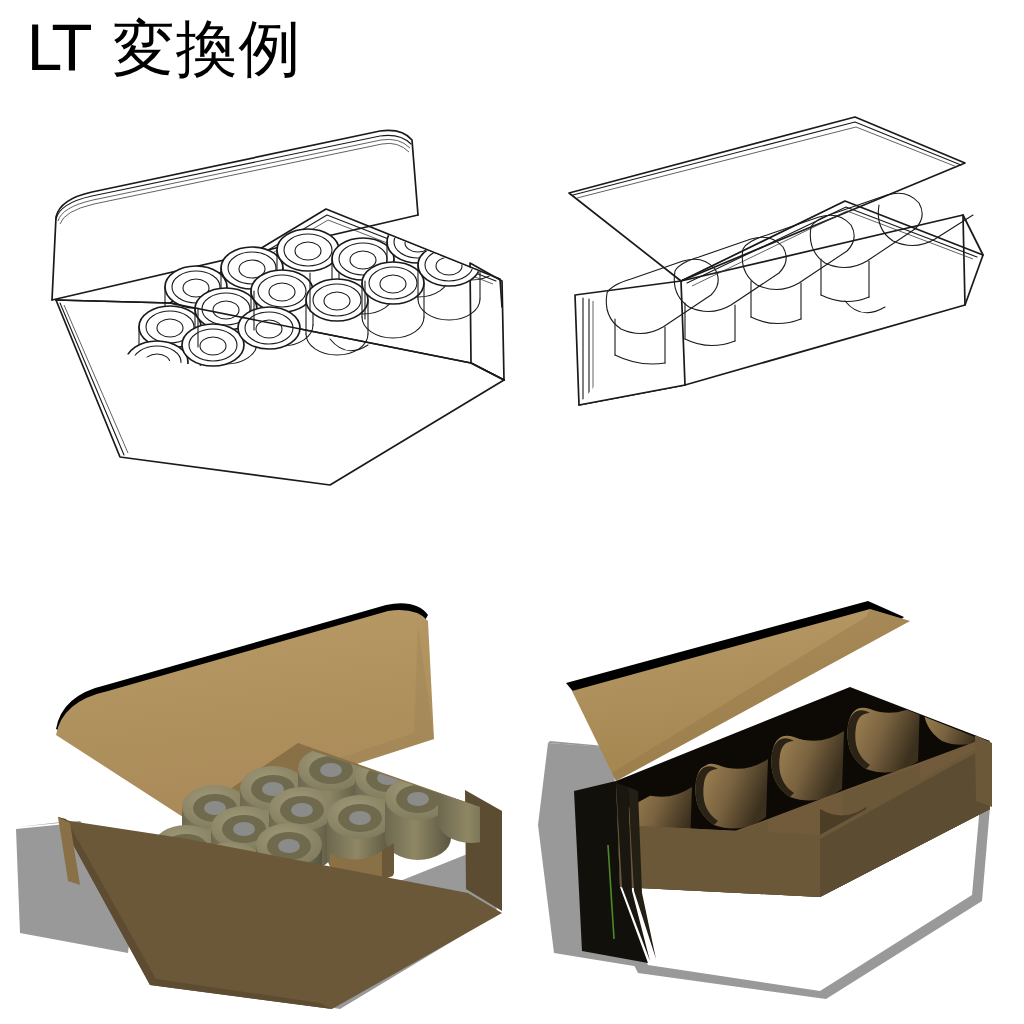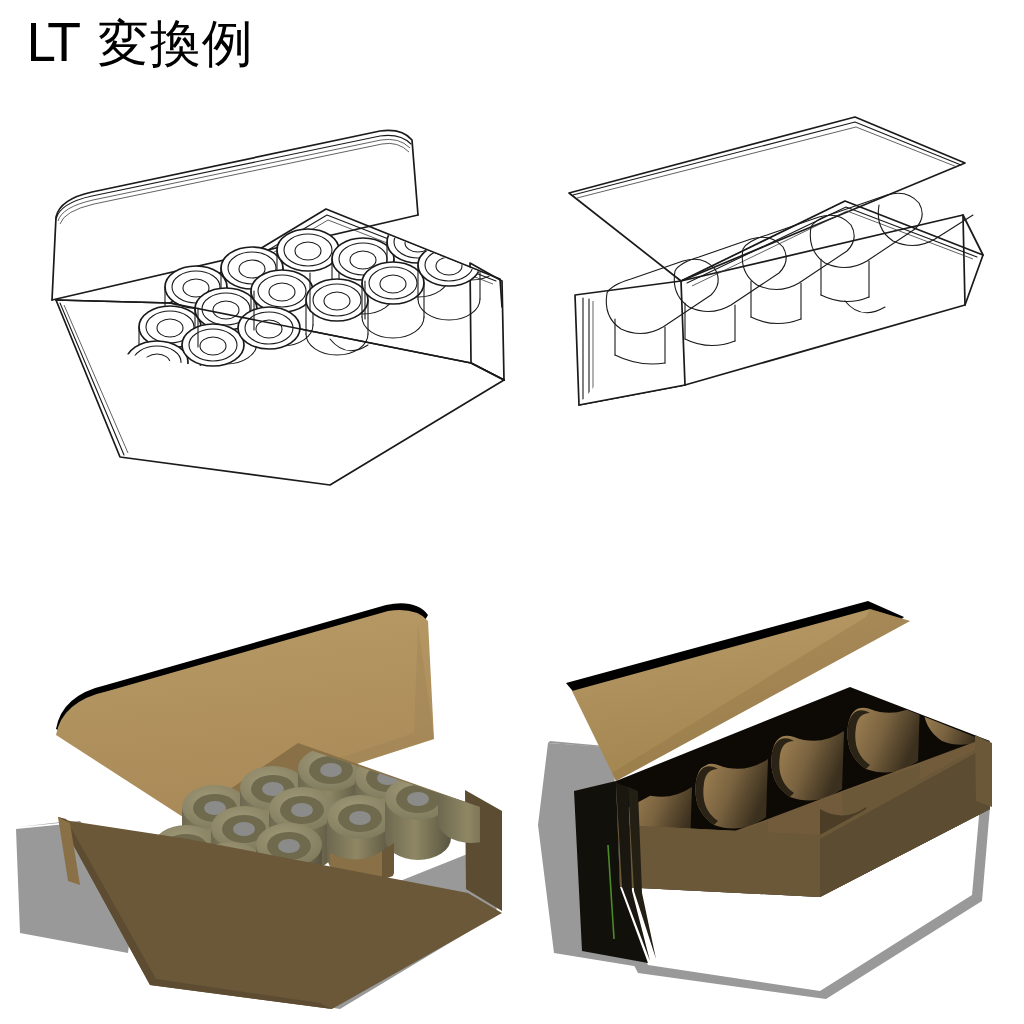--- a/index.html
+++ b/index.html
@@ -17,21 +17,21 @@
   #stage {
     position: relative;
     width: 1024px;
     height: 1024px;
     background: #ffffff;
   }
   #title {
     position: absolute;
     left: 26px;
     top: 18px;
-    font-size: 51px;
+    font-size: 62px;
     line-height: 1.0;
     letter-spacing: 1px;
     color: #000000;
     font-weight: 400;
     white-space: nowrap;
     font-family: "DejaVu Sans", "Liberation Sans", sans-serif;
   }
   .panel {
     position: absolute;
   }

